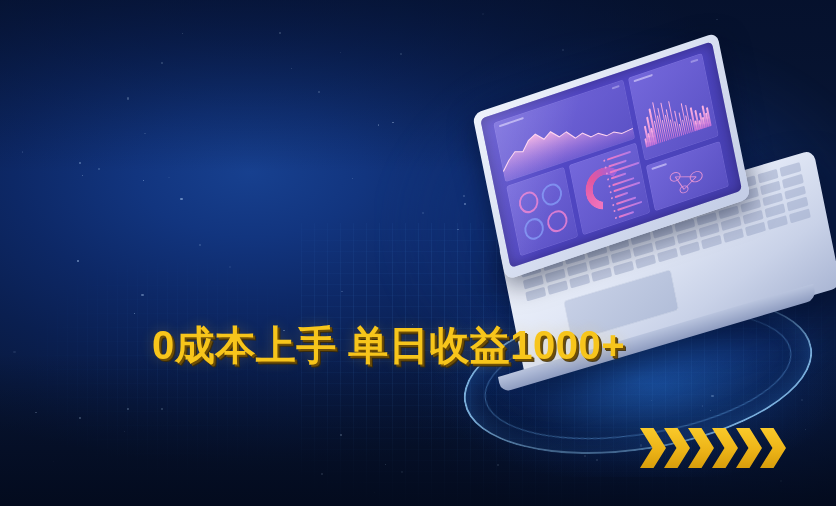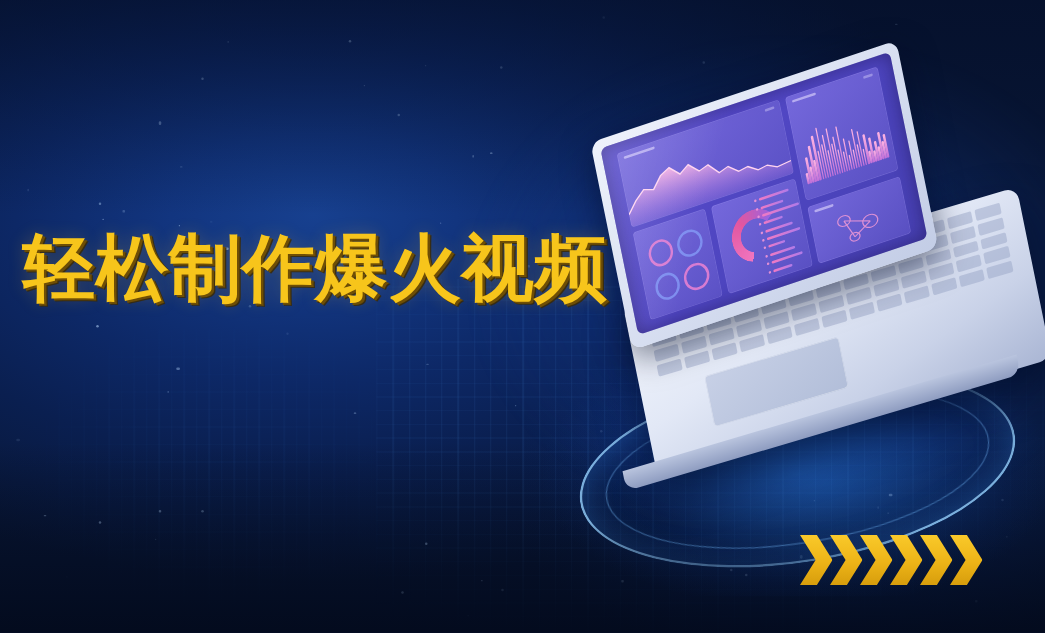--- a/index.html
+++ b/index.html
@@ -470,21 +470,21 @@
               <circle cx="24" cy="30" r="4"></circle>
               <path d="M18,12 L38,20 M38,20 L24,30 M24,30 L18,12"></path>
             </g>
           </svg>
         </div>
 
       </div>
     </div>
   </div>
 
-  <div class="tx" id="line2">轻松制作爆火视频</div>
+  <div class="tx" id="line3">0成本上手  单日收益1000+</div>
 
   <div class="chevs" id="chevs">
       <div class="chev"></div>
       <div class="chev"></div>
       <div class="chev"></div>
       <div class="chev"></div>
       <div class="chev"></div>
       <div class="chev"></div>
     </div>
 

